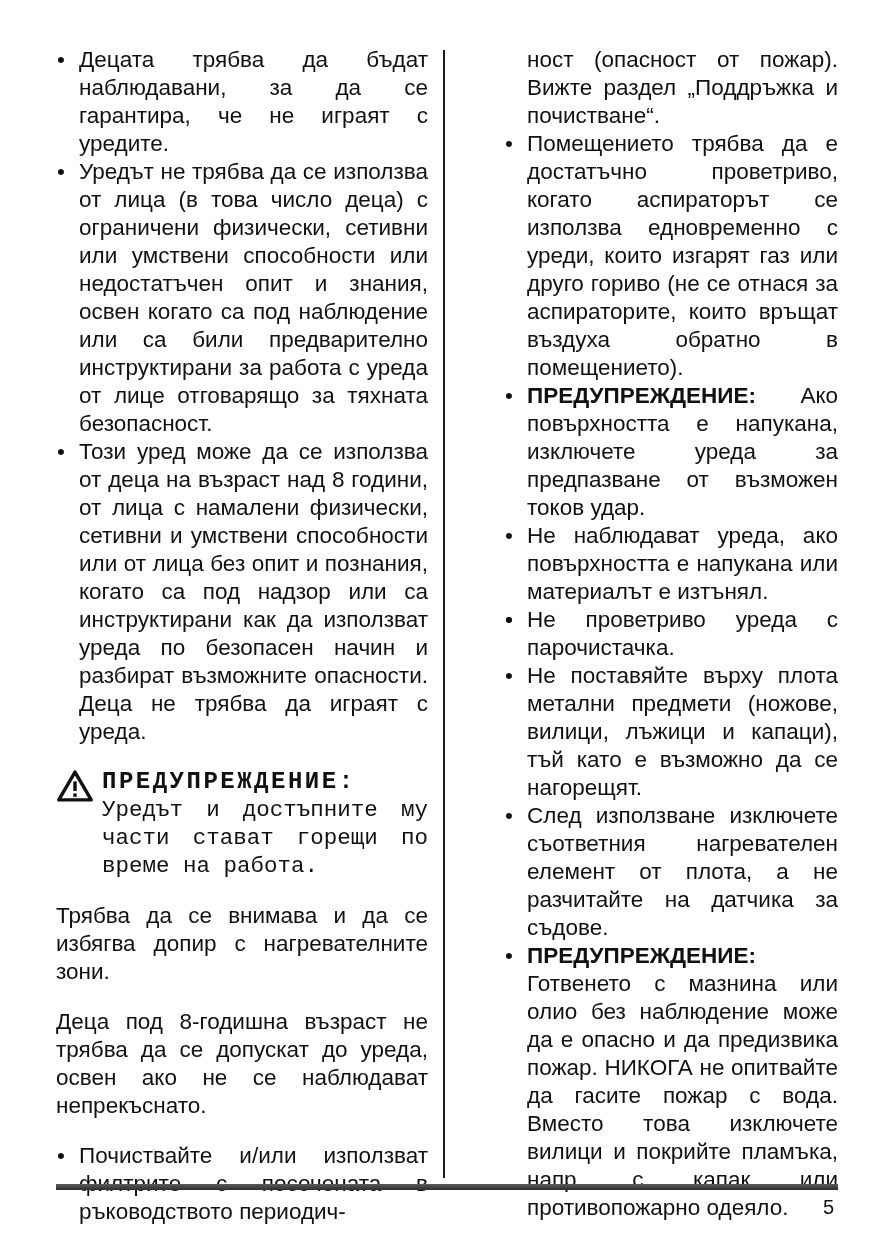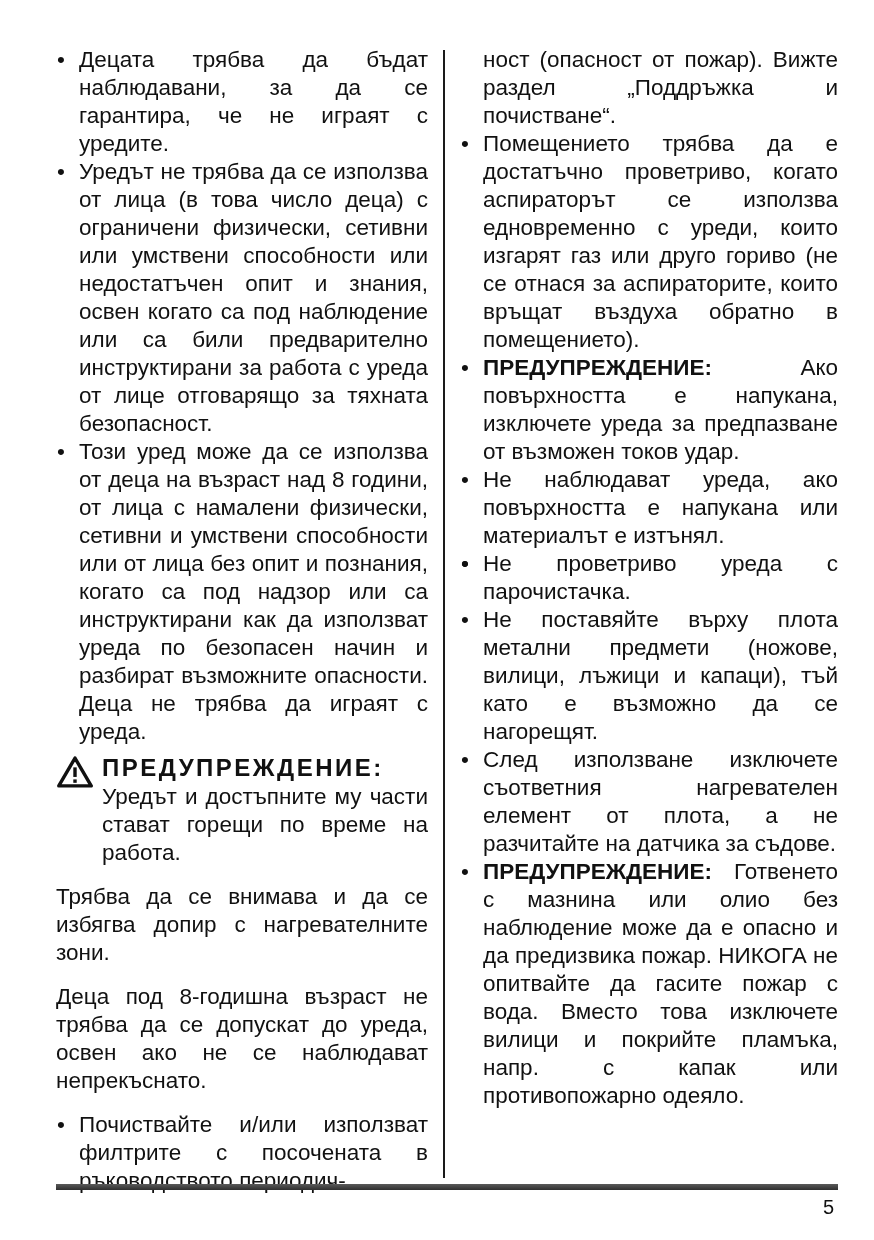--- a/index.html
+++ b/index.html
@@ -22,42 +22,43 @@
     bottom: 62px;
     display: flex;
     align-items: stretch;
   }
   .col {
     font-size: 22.5px;
     line-height: 28px;
     text-align: justify;
   }
   .col-left  { width: 372px; flex: 0 0 372px; }
-  .col-right { flex: 1 1 auto; }
+  .col-right { flex: 1 1 auto; margin-left: 44px; }
   .divider {
     flex: 0 0 2px;
     background: #1a1a1a;
     margin: 4px 15px 0 15px;
   }
   .item {
     position: relative;
     padding-left: 23px;
   }
   .item .marker {
     position: absolute;
     left: 1px;
     top: 0;
   }
   .item.no-marker { padding-left: 23px; }
-  .para { margin-top: 16px; }
+  .para { margin-top: 22px; }
   .lead { font-weight: bold; }
   .warning {
     position: relative;
     padding-left: 46px;
-    margin: 8px 0 10px 0;
+    margin: 22px 0 10px 0;
+    font-family: Liberation Mono, monospace;
   }
   .warn-icon {
     position: absolute;
     left: 0;
     top: 1px;
     width: 38px;
     height: 34px;
   }
   .warn-label {
     font-weight: bold;

